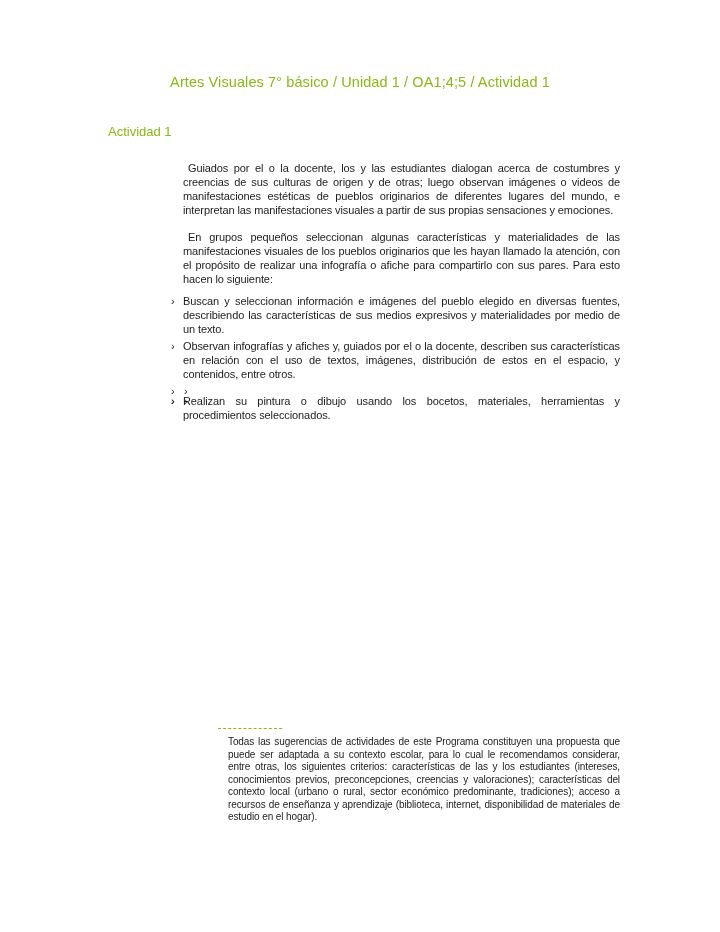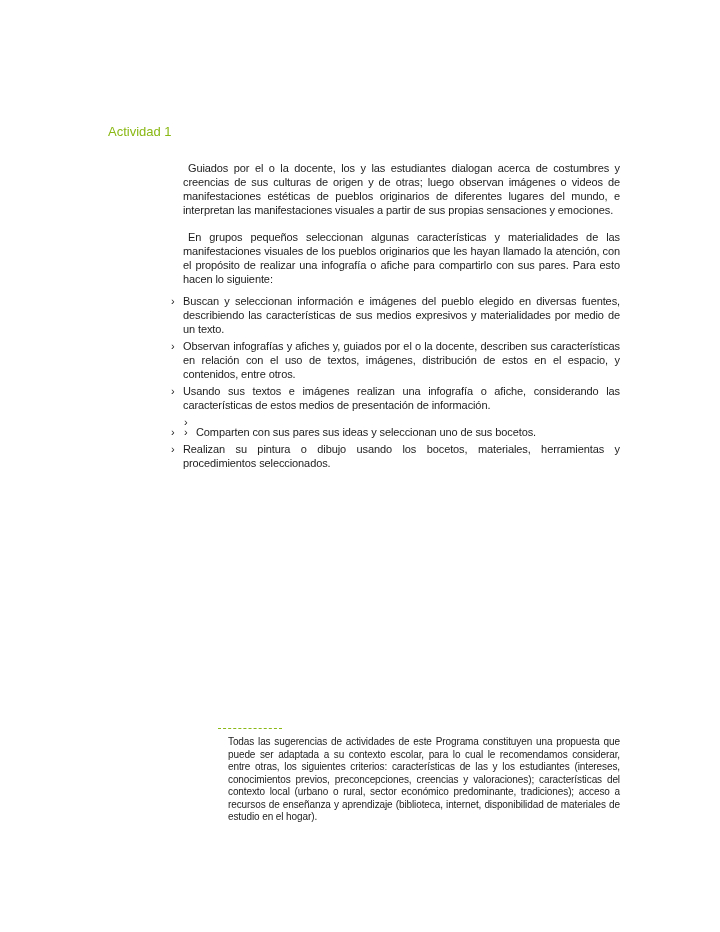--- a/index.html
+++ b/index.html
@@ -88,20 +88,21 @@
     letter-spacing:-0.1px;
     text-align:justify;
     color:var(--text);
   }
 </style>
 </head>
 <body>
 
 <div class="page">
 
+  <div class="doc-title">Artes Visuales 7° básico / Unidad 1 / OA1;4;5 / Actividad 1</div>
 
   <div class="activity-label">Actividad 1</div>
 
   <div class="content">
 
     <p class="para mb-lg">Guiados por el o la docente, los y las estudiantes dialogan acerca de costumbres y creencias de sus culturas de origen y de otras; luego observan imágenes o videos de manifestaciones estéticas de pueblos originarios de diferentes lugares del mundo, e interpretan las manifestaciones visuales a partir de sus propias sensaciones y emociones.</p>
 
     <p class="para mb-md">En grupos pequeños seleccionan algunas características y materialidades de las manifestaciones visuales de los pueblos originarios que les hayan llamado la atención, con el propósito de realizar una infografía o afiche para compartirlo con sus pares. Para esto hacen lo siguiente:</p>
 
     <div class="bullet mb-xs">
@@ -109,35 +110,33 @@
       <span>Buscan y seleccionan información e imágenes del pueblo elegido en diversas fuentes, describiendo las características de sus medios expresivos y materialidades por medio de un texto.</span>
     </div>
 
     <div class="bullet mb-xs">
       <span class="marker">›</span>
       <span>Observan infografías y afiches y, guiados por el o la docente, describen sus características en relación con el uso de textos, imágenes, distribución de estos en el espacio, y contenidos, entre otros.</span>
     </div>
 
     <div class="bullet mb-xs">
       <span class="marker">›</span>
-      <span>Usando sus textos e imágenes realizan una infografía o afiche, considerando las características de estos medios de presentación de información.</span>
     </div>
 
     <div class="subbullet mb-lg">
       <span class="marker">›</span>
     </div>
 
 
     <div class="bullet mb-xs">
       <span class="marker">›</span>
     </div>
 
     <div class="subbullet mb-xs">
       <span class="marker">›</span>
-      <span>Comparten con sus pares sus ideas y seleccionan uno de sus bocetos.</span>
     </div>
 
     <div class="bullet">
       <span class="marker">›</span>
       <span>Realizan su pintura o dibujo usando los bocetos, materiales, herramientas y procedimientos seleccionados.</span>
     </div>
 
   </div>
 
   <div class="footnote-block">

